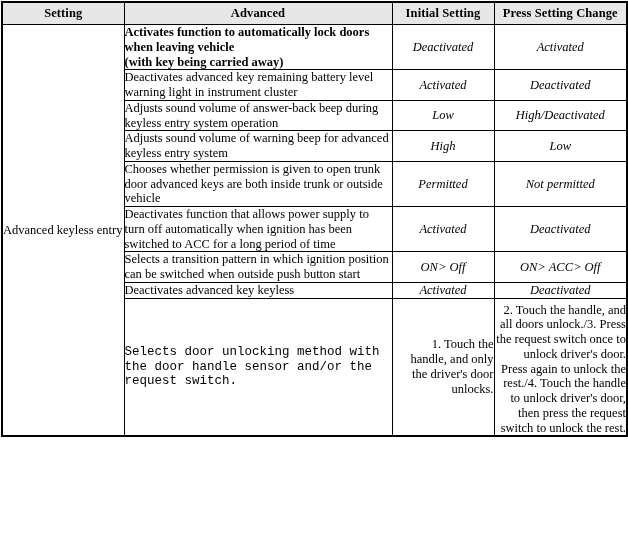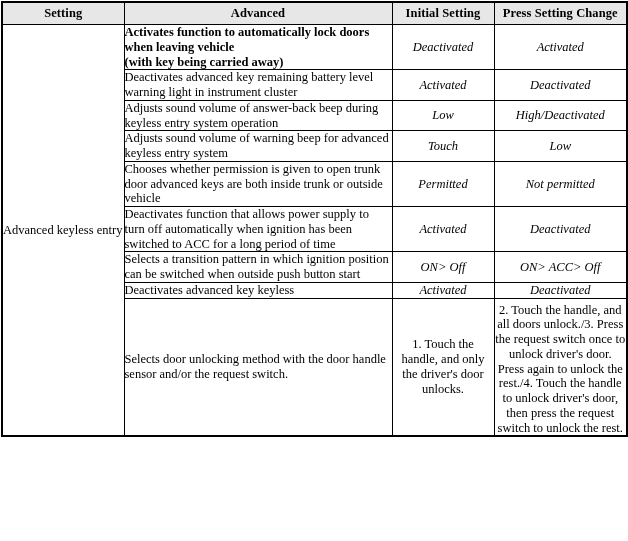--- a/index.html
+++ b/index.html
@@ -70,34 +70,35 @@
   }
 
   td.value-cell {
     text-align: center;
     vertical-align: middle;
     padding: 2px 4px;
     font-style: italic;
   }
 
   td.value-cell-long {
-    text-align: center;
+    text-align: right;
     vertical-align: middle;
     padding: 3px 5px 3px 5px;
     line-height: 1.2;
     font-family: Liberation Serif, serif;
   }
 
   td.value-cell-long.top-align {
     vertical-align: top;
     padding-top: 4px;
   }
 
   tr.row-lastrow td.function-cell {
     vertical-align: middle;
+    font-family: Liberation Mono, monospace;
   }
 </style>
 </head>
 <body>
 
 <div class="table-wrap">
   <table class="settings-table">
     <colgroup>
       <col class="col-setting">
       <col class="col-function">
@@ -129,21 +130,21 @@
       </tr>
 
       <tr class="row-3">
         <td class="function-cell">Adjusts sound volume of answer-back beep during keyless entry system operation</td>
         <td class="value-cell">Low</td>
         <td class="value-cell">High/Deactivated</td>
       </tr>
 
       <tr class="row-4">
         <td class="function-cell">Adjusts sound volume of warning beep for advanced keyless entry system</td>
-        <td class="value-cell">Touch</td>
+        <td class="value-cell">High</td>
         <td class="value-cell">Low</td>
       </tr>
 
       <tr class="row-5">
         <td class="function-cell">Chooses whether permission is given to open trunk door advanced keys are both inside trunk or outside vehicle</td>
         <td class="value-cell">Permitted</td>
         <td class="value-cell">Not permitted</td>
       </tr>
 
       <tr class="row-6">

